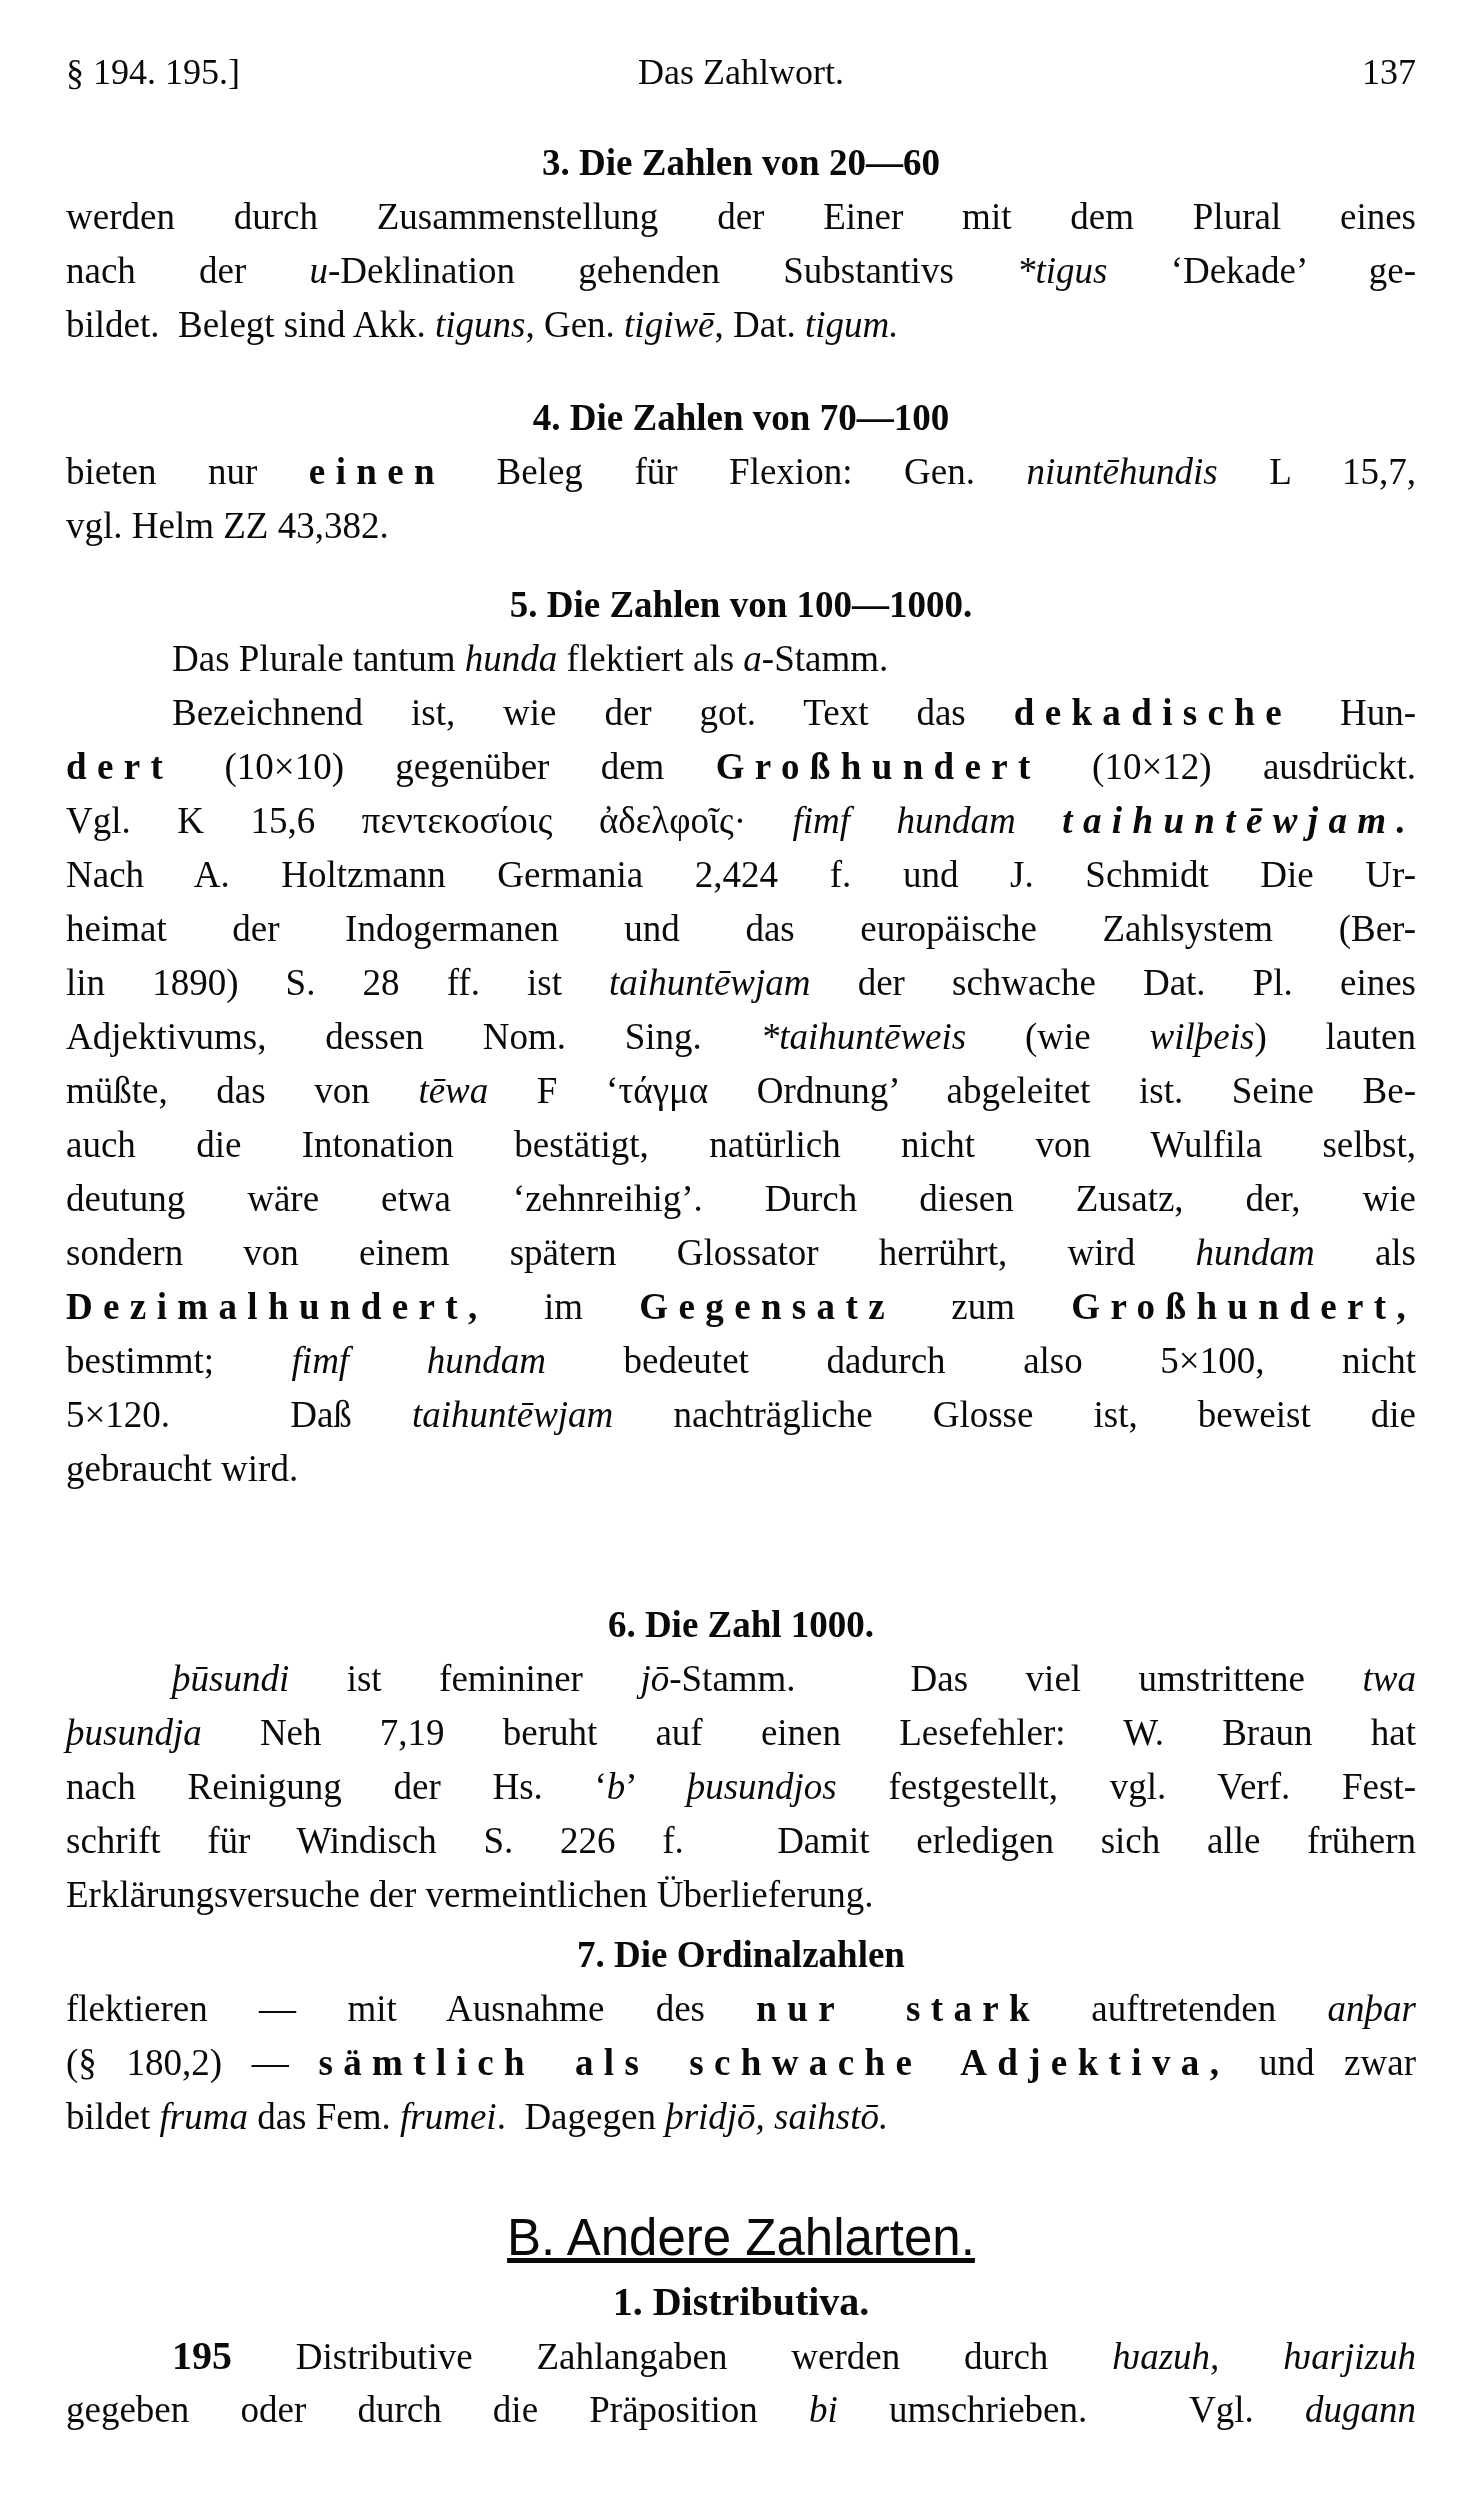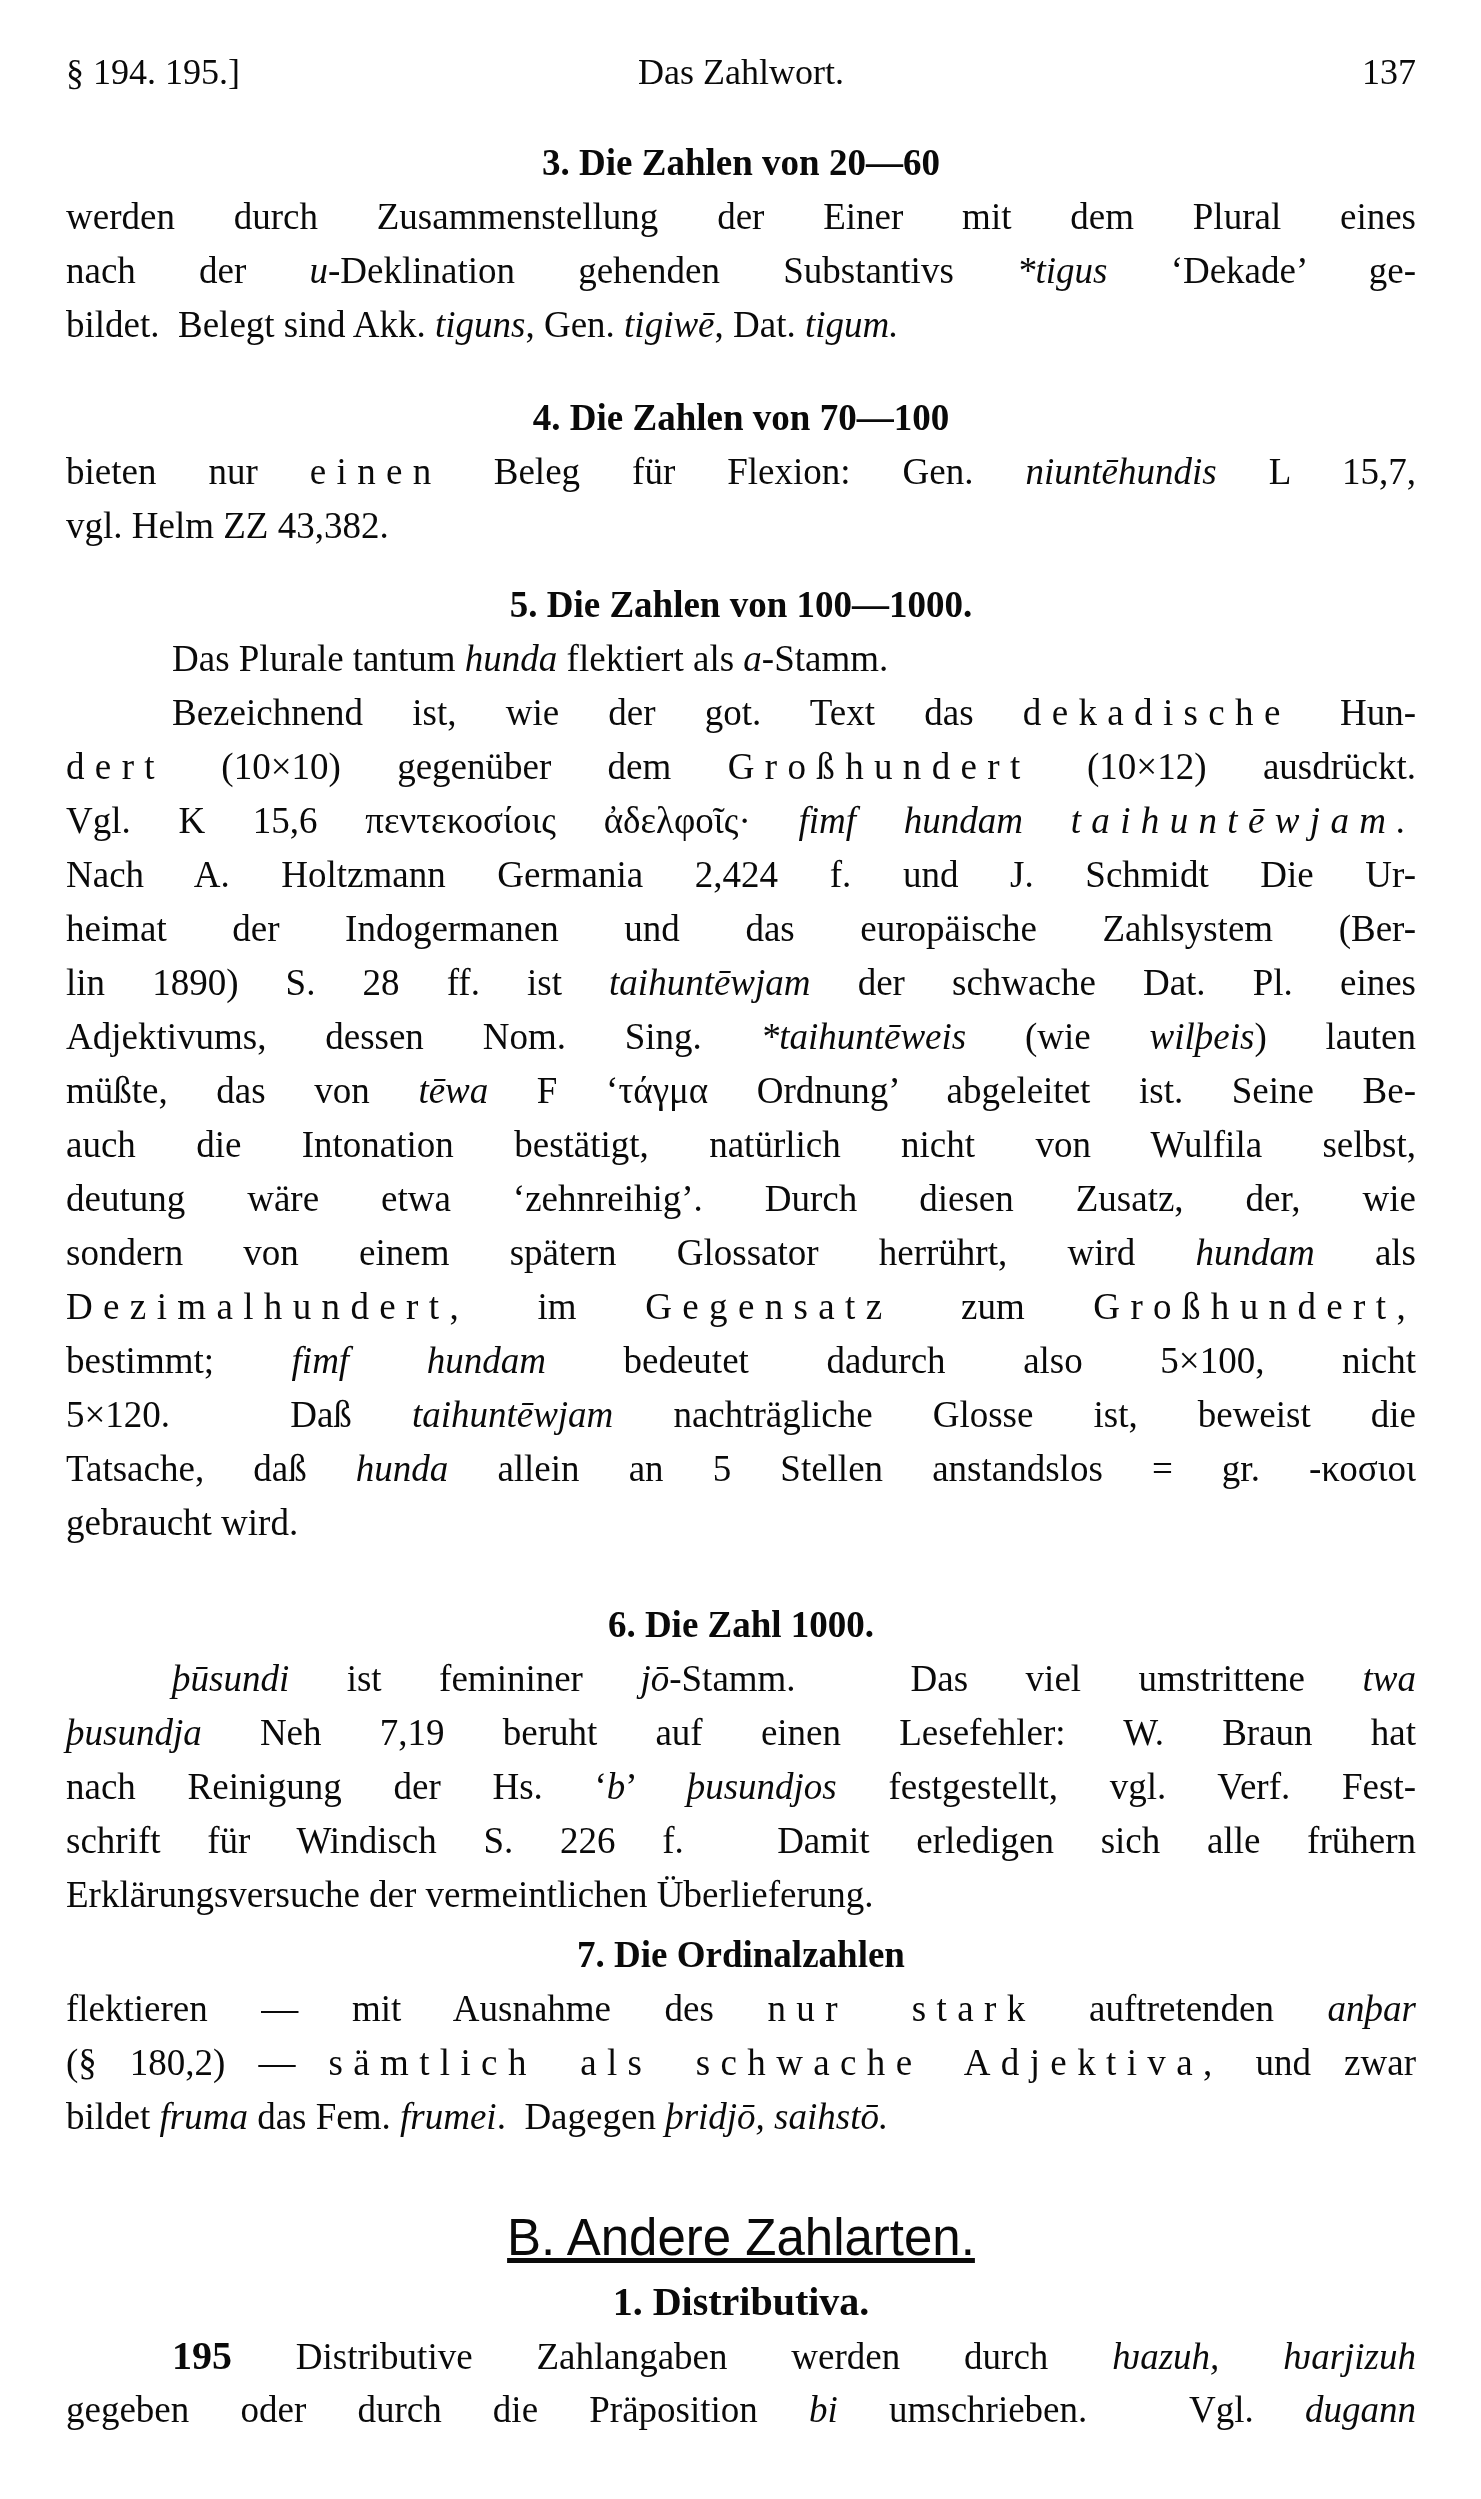--- a/index.html
+++ b/index.html
@@ -13,21 +13,21 @@
   .running-head .r { position:absolute; right:0; top:0; }
   .block { position:absolute; left:0; width:1350px; }
   .line { height:54px; line-height:54px; font-size:37px; white-space:nowrap;
           text-align:justify; text-align-last:justify; }
   .line.last { text-align-last:left; }
   .line.indent { padding-left:106px; box-sizing:border-box; }
   .heading { height:54px; line-height:54px; font-size:37px; font-weight:bold; text-align:center; }
   .heading.big { font-family:"Liberation Sans","DejaVu Sans",sans-serif; font-weight:normal;
                  font-size:51px; height:75px; line-height:75px;text-decoration:underline; }
   i { font-style:italic; }
-  .sp { letter-spacing:0.28em; }
+  .sp { letter-spacing:0.28em;font-weight:bold; }
   .sec { font-weight:bold; font-size:40px; }
 </style>
 </head>
 <body>
 
 <div class="running-head" style="left:66px;">
   <span class="l">§ 194. 195.]</span>
   <span class="c">Das Zahlwort.</span>
   <span class="r">137</span>
 </div>
@@ -57,21 +57,20 @@
     <div class="line">heimat der Indogermanen und das europäische Zahlsystem (Ber-</div>
     <div class="line">lin 1890) S. 28 ff. ist <i>taihuntēwjam</i> der schwache Dat. Pl. eines</div>
     <div class="line">Adjektivums, dessen Nom. Sing. <i>*taihuntēweis</i> (wie <i>wilþeis</i>) lauten</div>
     <div class="line">müßte, das von <i>tēwa</i> F ‘τάγμα Ordnung’ abgeleitet ist. Seine Be-</div>
     <div class="line">auch die Intonation bestätigt, natürlich nicht von Wulfila selbst,</div>
     <div class="line">deutung wäre etwa ‘zehnreihig’. Durch diesen Zusatz, der, wie</div>
     <div class="line">sondern von einem spätern Glossator herrührt, wird <i>hundam</i> als</div>
     <div class="line"><span class="sp">Dezimalhundert,</span> im <span class="sp">Gegensatz</span> zum <span class="sp">Großhundert,</span></div>
     <div class="line">bestimmt; <i>fimf hundam</i> bedeutet dadurch also 5×100, nicht</div>
     <div class="line">5×120.&nbsp; Daß <i>taihuntēwjam</i> nachträgliche Glosse ist, beweist die</div>
-    <div class="line">Tatsache, daß <i>hunda</i> allein an 5 Stellen anstandslos = gr. -κοσιοι</div>
     <div class="line last">gebraucht wird.</div>
   </div>
 
   <div class="block" style="top:1562px;margin-top:36px;">
     <div class="heading">6. Die Zahl 1000.</div>
     <div class="line indent"><i>þūsundi</i> ist femininer <i>jō</i>-Stamm.&nbsp; Das viel umstrittene <i>twa</i></div>
     <div class="line"><i>þusundja</i> Neh 7,19 beruht auf einen Lesefehler: W. Braun hat</div>
     <div class="line">nach Reinigung der Hs. ‘<i>b</i>’ <i>þusundjos</i> festgestellt, vgl. Verf. Fest-</div>
     <div class="line">schrift für Windisch S. 226 f.&nbsp; Damit erledigen sich alle frühern</div>
     <div class="line last">Erklärungsversuche der vermeintlichen Überlieferung.</div>

